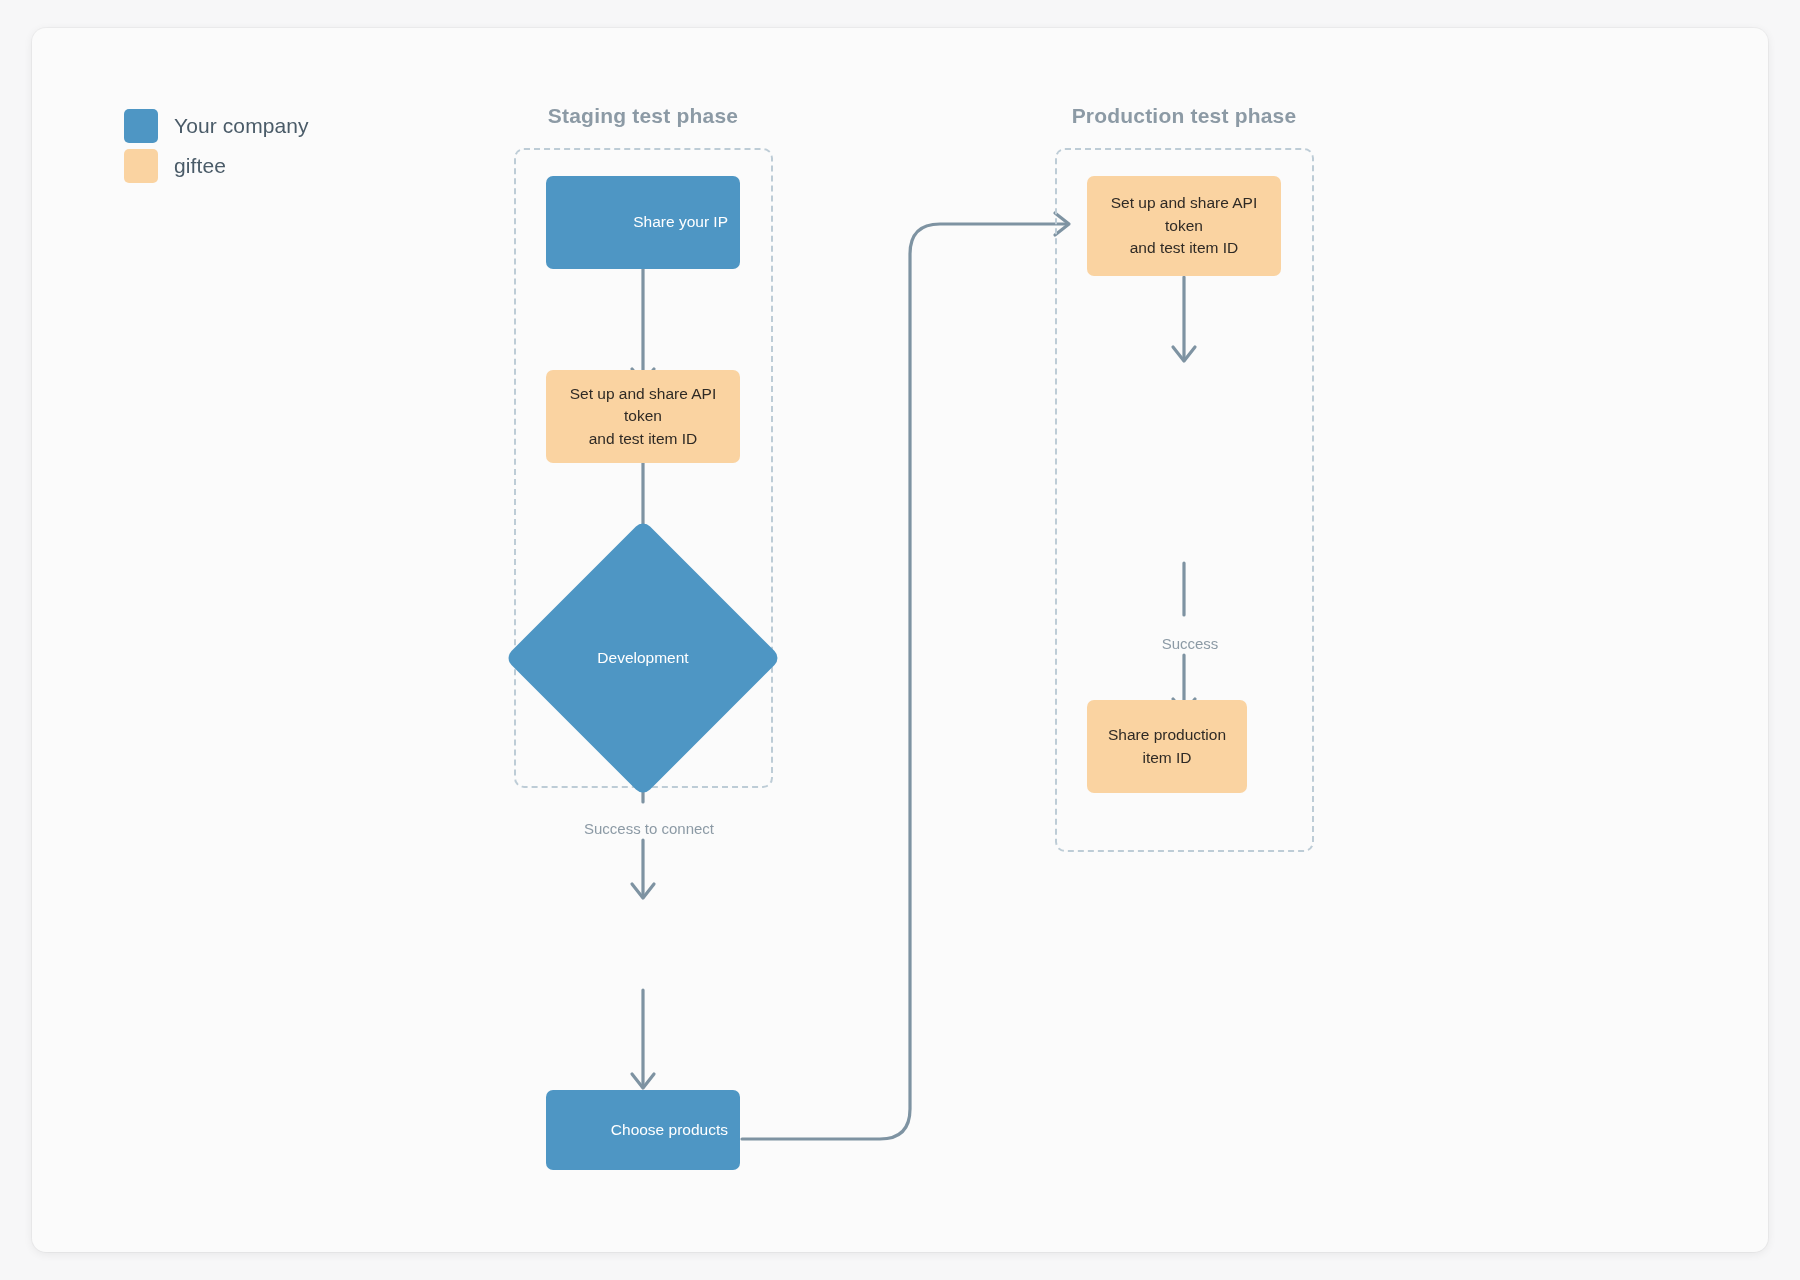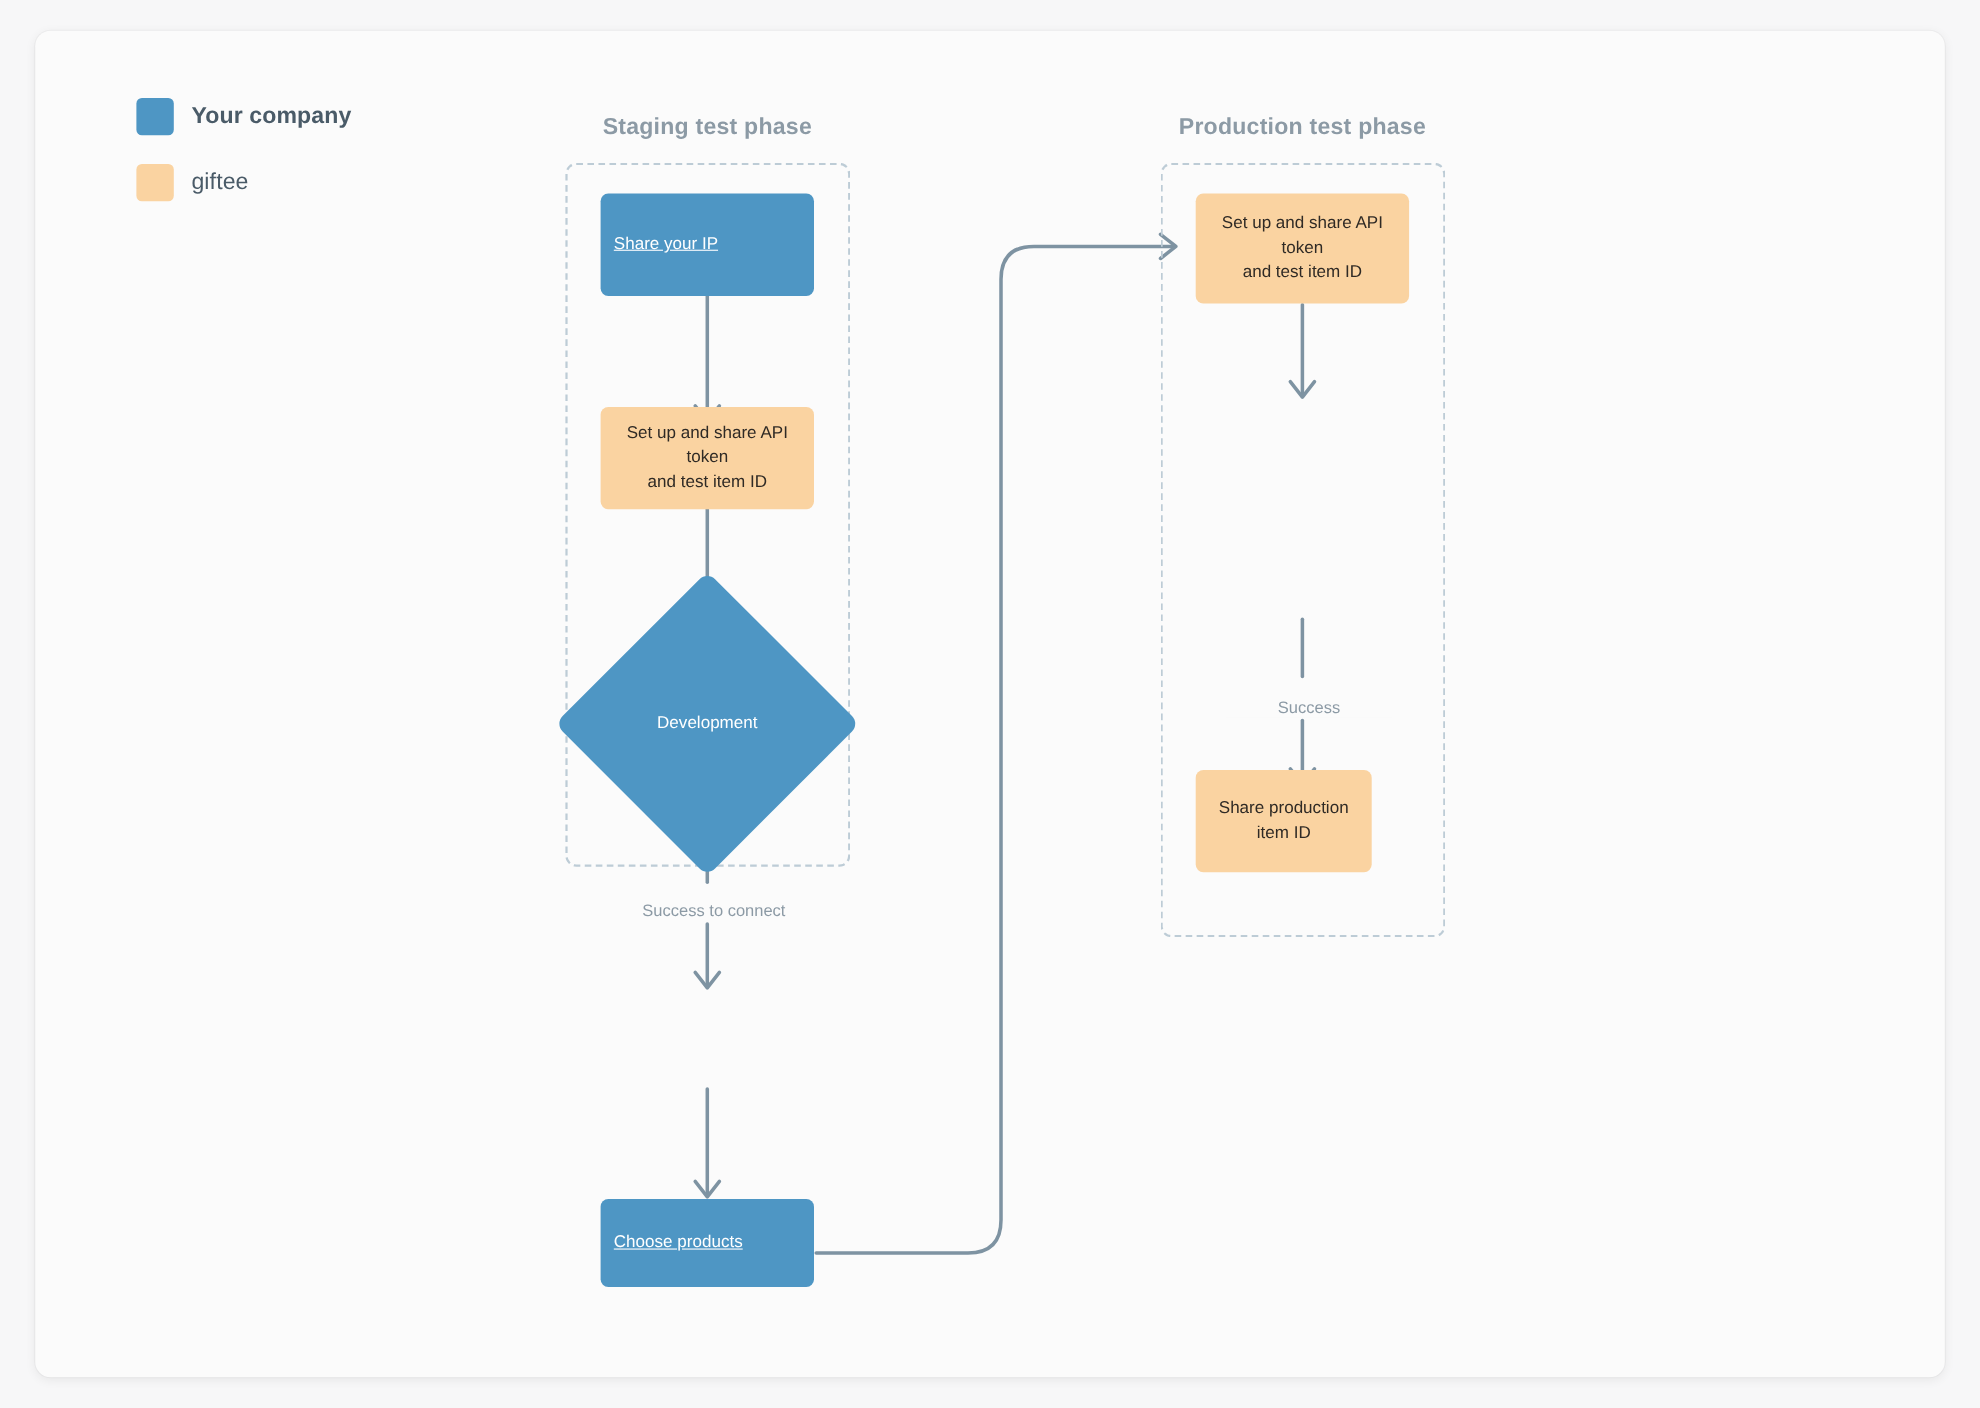--- a/index.html
+++ b/index.html
@@ -63,33 +63,32 @@
     position: absolute;
     border: 2px dashed #bdccd6;
     border-radius: 10px;
     box-sizing: border-box;
   }
   
   .node {
     position: absolute;
     display: flex;
     align-items: center;
-    justify-content: flex-start;
+    justify-content: flex-end;
     text-align: center;
     box-sizing: border-box;
   }
   .node-rect {
     border-radius: 7px;
     padding: 6px 12px;
     line-height: 1.45;
   }
   .node-blue {
     background: #4e96c4;
     color: #ffffff;
-    text-decoration: underline;
   }
   .node-orange {
     background: #fad3a1;
     color: #2f2a25;
   }
   .node-label {
     font-size: 15.5px;
     white-space: pre-line;
   }
   .node-diamond-wrap {
@@ -151,21 +150,21 @@
 
       <line x1="1184" y1="277" x2="1184" y2="358"></line>
       <polyline points="1173,347 1184,361 1195,347"></polyline>
 
       <line x1="1184" y1="563" x2="1184" y2="615"></line>
       <line x1="1184" y1="655" x2="1184" y2="710"></line>
       <polyline points="1173,699 1184,713 1195,699"></polyline>
     </g>
   </svg>
 
-  <div class="legend-row" style="left:124px; top:89px;font-weight:bold;">
+  <div class="legend-row" style="left:124px; top:109px;">
     <span class="legend-swatch" style="background:#4e96c4;"></span>
     <span class="legend-label">Your company</span>
   </div>
   <div class="legend-row" style="left:124px; top:149px;">
     <span class="legend-swatch" style="background:#fad3a1;"></span>
     <span class="legend-label">giftee</span>
   </div>
 
   <div class="phase-title" style="left:493px; top:104px; width:300px;">Staging test phase</div>
   <div class="phase-title" style="left:1034px; top:104px; width:300px;">Production test phase</div>

